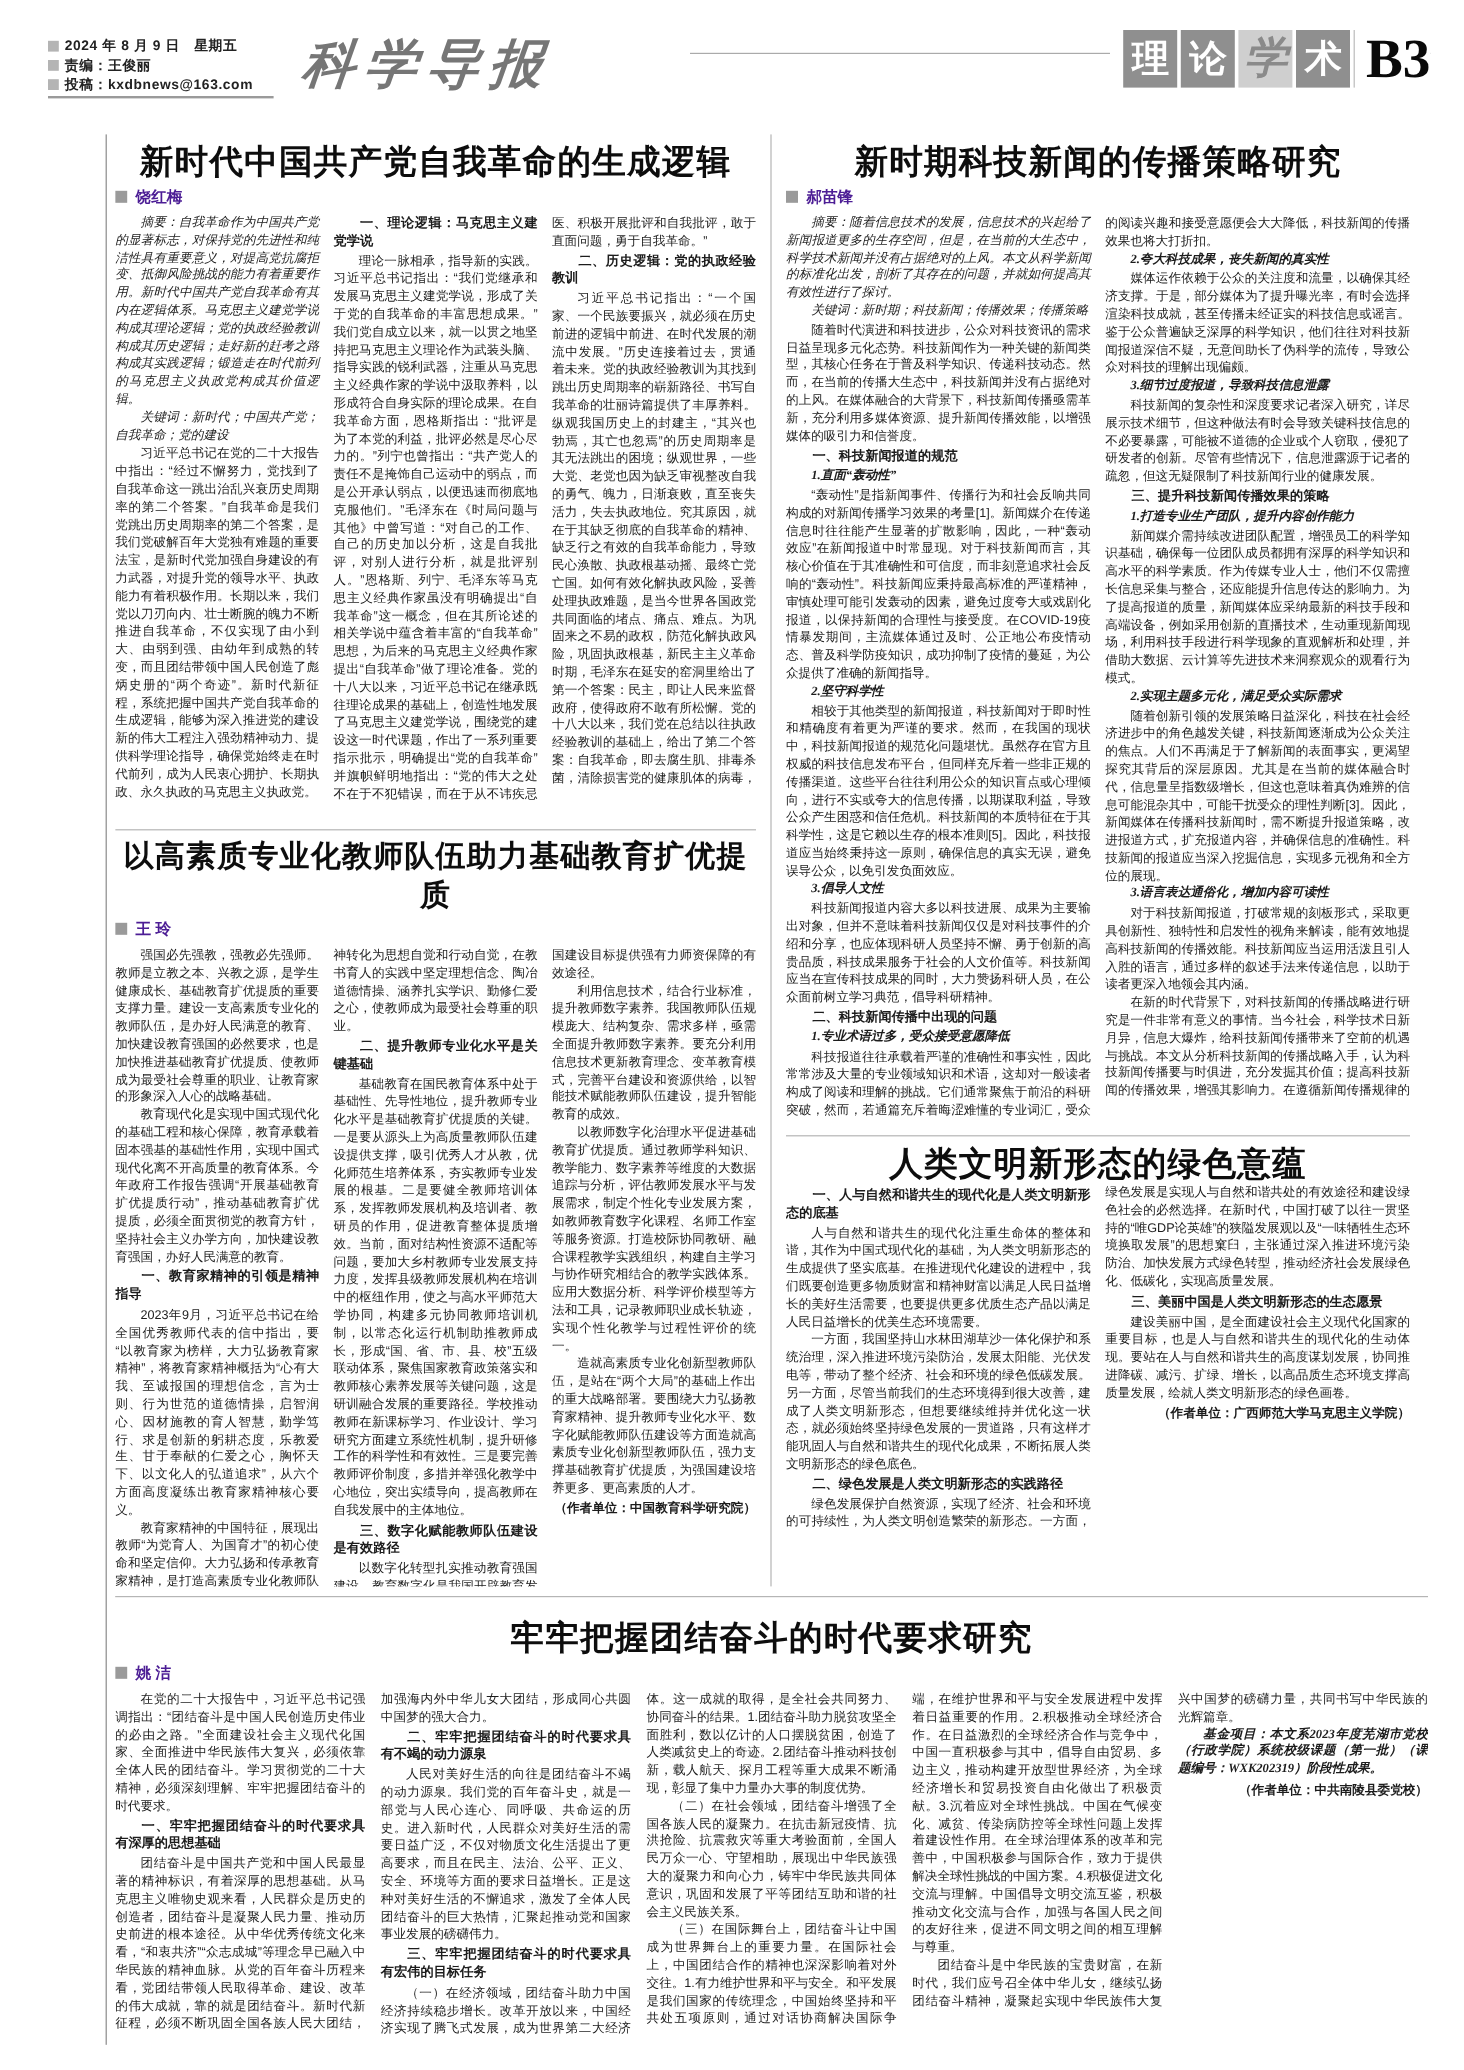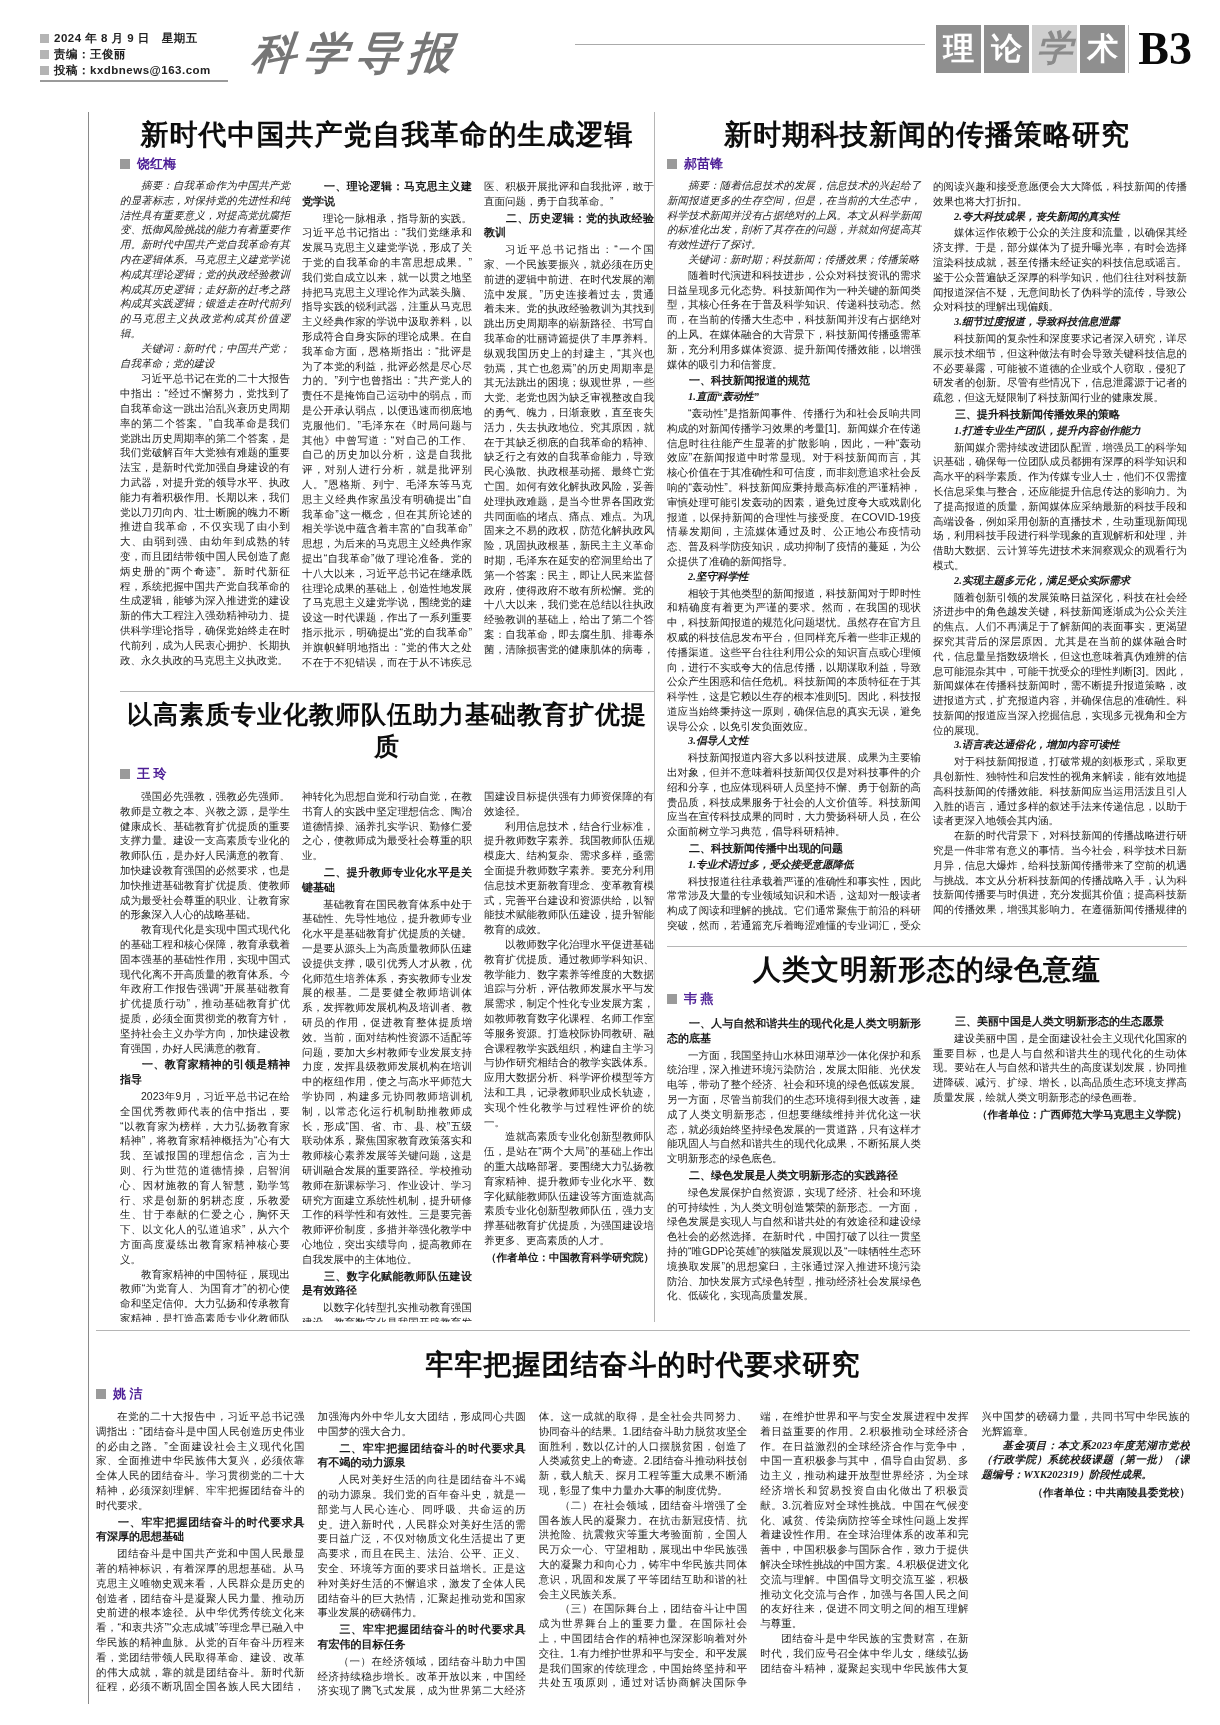--- a/index.html
+++ b/index.html
@@ -20,21 +20,21 @@
   .bchar.light{background:#cfcfcf;color:#8a8a8a;font-family:"Liberation Serif","DejaVu Serif",serif;
          font-style:italic;font-size:36px;}
   .bsep{width:1px;height:48px;background:#bbb;margin-left:3px;}
   .pageno{font-family:"Liberation Serif","DejaVu Serif",serif;font-weight:bold;font-size:46px;color:#0a0a0a;margin-left:9px;}
   
   .left-rule{position:absolute;left:88px;top:112px;width:1px;height:1592px;background:#8a8a8a;}
   .full-divider{position:absolute;left:96px;top:1330px;width:1094px;border-top:1px solid #b5b5b5;}
   
   main.band{position:absolute;left:96px;top:112px;display:flex;}
   .zone{height:1210px;overflow:hidden;}
-  .zone-left{width:534px;border-right:1px solid #b5b5b5;margin-left:24px;}
+  .zone-left{width:534px;border-right:1px solid #b5b5b5;padding-right:12px;}
   .zone-right{width:520px;padding-left:12px;}
   .bottom-zone{position:absolute;left:96px;top:1342px;width:1094px;height:362px;overflow:hidden;}
   .divider{border-top:1px solid #b5b5b5;margin:7px 0 5px 0;}
   
   .atitle{margin:6px 0 0 0;text-align:center;font-weight:bold;color:#0d0d0d;letter-spacing:1px;}
   .t28{font-size:28px;line-height:34px;}
   .t25{font-size:25px;line-height:32px;}
   .byline{text-align:left;margin:3px 0 6px 0;font-size:13px;font-weight:bold;color:#4c1d95;}
   .byline .sq{display:inline-block;width:10px;height:10px;background:#9a9a9a;margin-right:7px;vertical-align:-1px;}
   .abody{font-size:10.5px;line-height:14.8px;text-align:justify;word-break:break-all;overflow:hidden;
@@ -160,25 +160,23 @@
             <p class="b-h3">2.实现主题多元化，满足受众实际需求</p>
             <p class="b-p">随着创新引领的发展策略日益深化，科技在社会经济进步中的角色越发关键，科技新闻逐渐成为公众关注的焦点。人们不再满足于了解新闻的表面事实，更渴望探究其背后的深层原因。尤其是在当前的媒体融合时代，信息量呈指数级增长，但这也意味着真伪难辨的信息可能混杂其中，可能干扰受众的理性判断[3]。因此，新闻媒体在传播科技新闻时，需不断提升报道策略，改进报道方式，扩充报道内容，并确保信息的准确性。科技新闻的报道应当深入挖掘信息，实现多元视角和全方位的展现。</p>
             <p class="b-h3">3.语言表达通俗化，增加内容可读性</p>
             <p class="b-p">对于科技新闻报道，打破常规的刻板形式，采取更具创新性、独特性和启发性的视角来解读，能有效地提高科技新闻的传播效能。科技新闻应当运用活泼且引人入胜的语言，通过多样的叙述手法来传递信息，以助于读者更深入地领会其内涵。</p>
             <p class="b-p">在新的时代背景下，对科技新闻的传播战略进行研究是一件非常有意义的事情。当今社会，科学技术日新月异，信息大爆炸，给科技新闻传播带来了空前的机遇与挑战。本文从分析科技新闻的传播战略入手，认为科技新闻传播要与时俱进，充分发掘其价值；提高科技新闻的传播效果，增强其影响力。在遵循新闻传播规律的前提下，运用现代化的通讯技术，进行创新，以适应广大观众的需要。</p>
           </div>
       </article>
       <div class="divider"></div>
       <article>
         <h1 class="atitle t28">人类文明新形态的绿色意蕴</h1>
-        <div class="byline">
-          <span class="sq"></span><span>韦  燕</span>
-        </div>
         <div class="abody cols2 h-a4">
             <h3 class="b-h2">一、人与自然和谐共生的现代化是人类文明新形态的底基</h3>
+            <p class="b-p">人与自然和谐共生的现代化注重生命体的整体和谐，其作为中国式现代化的基础，为人类文明新形态的生成提供了坚实底基。在推进现代化建设的进程中，我们既要创造更多物质财富和精神财富以满足人民日益增长的美好生活需要，也要提供更多优质生态产品以满足人民日益增长的优美生态环境需要。</p>
             <p class="b-p">一方面，我国坚持山水林田湖草沙一体化保护和系统治理，深入推进环境污染防治，发展太阳能、光伏发电等，带动了整个经济、社会和环境的绿色低碳发展。另一方面，尽管当前我们的生态环境得到很大改善，建成了人类文明新形态，但想要继续维持并优化这一状态，就必须始终坚持绿色发展的一贯道路，只有这样才能巩固人与自然和谐共生的现代化成果，不断拓展人类文明新形态的绿色底色。</p>
             <h3 class="b-h2">二、绿色发展是人类文明新形态的实践路径</h3>
             <p class="b-p">绿色发展保护自然资源，实现了经济、社会和环境的可持续性，为人类文明创造繁荣的新形态。一方面，绿色发展是实现人与自然和谐共处的有效途径和建设绿色社会的必然选择。在新时代，中国打破了以往一贯坚持的“唯GDP论英雄”的狭隘发展观以及“一味牺牲生态环境换取发展”的思想窠臼，主张通过深入推进环境污染防治、加快发展方式绿色转型，推动经济社会发展绿色化、低碳化，实现高质量发展。</p>
             <h3 class="b-h2">三、美丽中国是人类文明新形态的生态愿景</h3>
             <p class="b-p">建设美丽中国，是全面建设社会主义现代化国家的重要目标，也是人与自然和谐共生的现代化的生动体现。要站在人与自然和谐共生的高度谋划发展，协同推进降碳、减污、扩绿、增长，以高品质生态环境支撑高质量发展，绘就人类文明新形态的绿色画卷。</p>
             <p class="b-author">（作者单位：广西师范大学马克思主义学院）</p>
           </div>
       </article>
     </section>
   </main>

